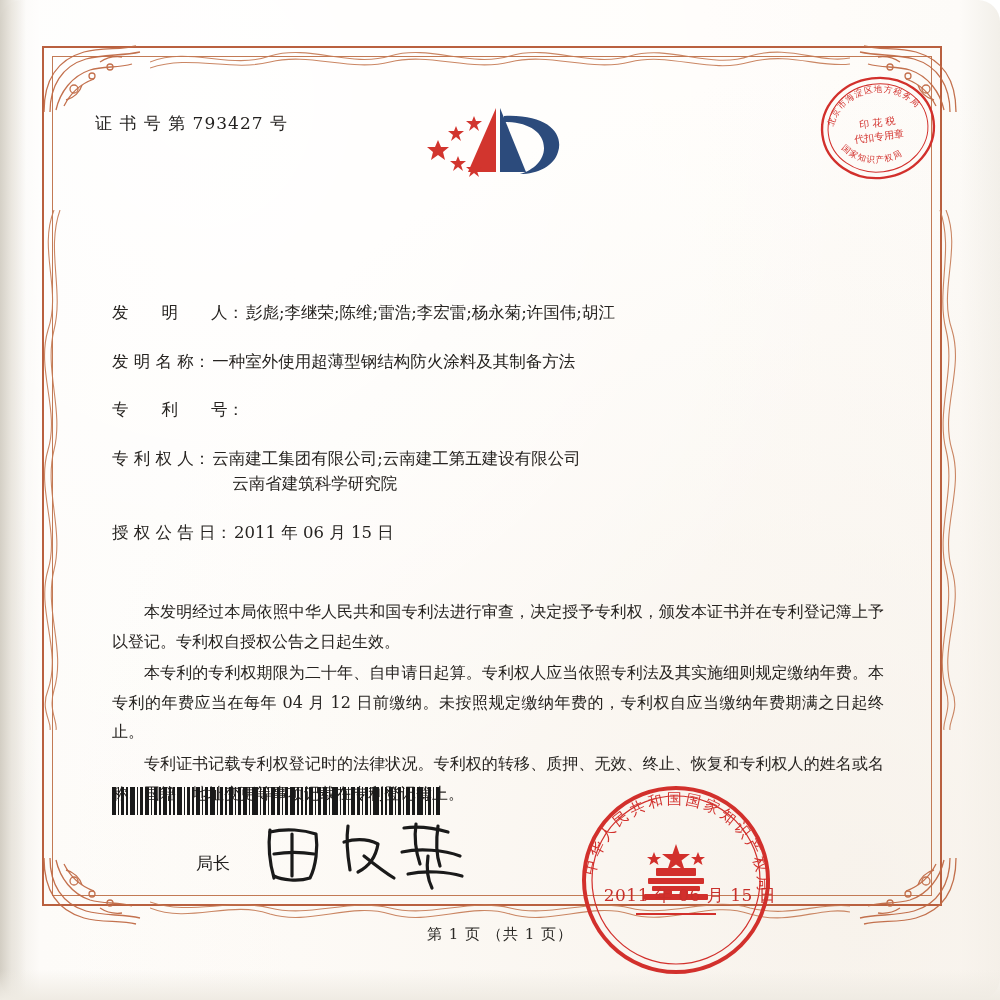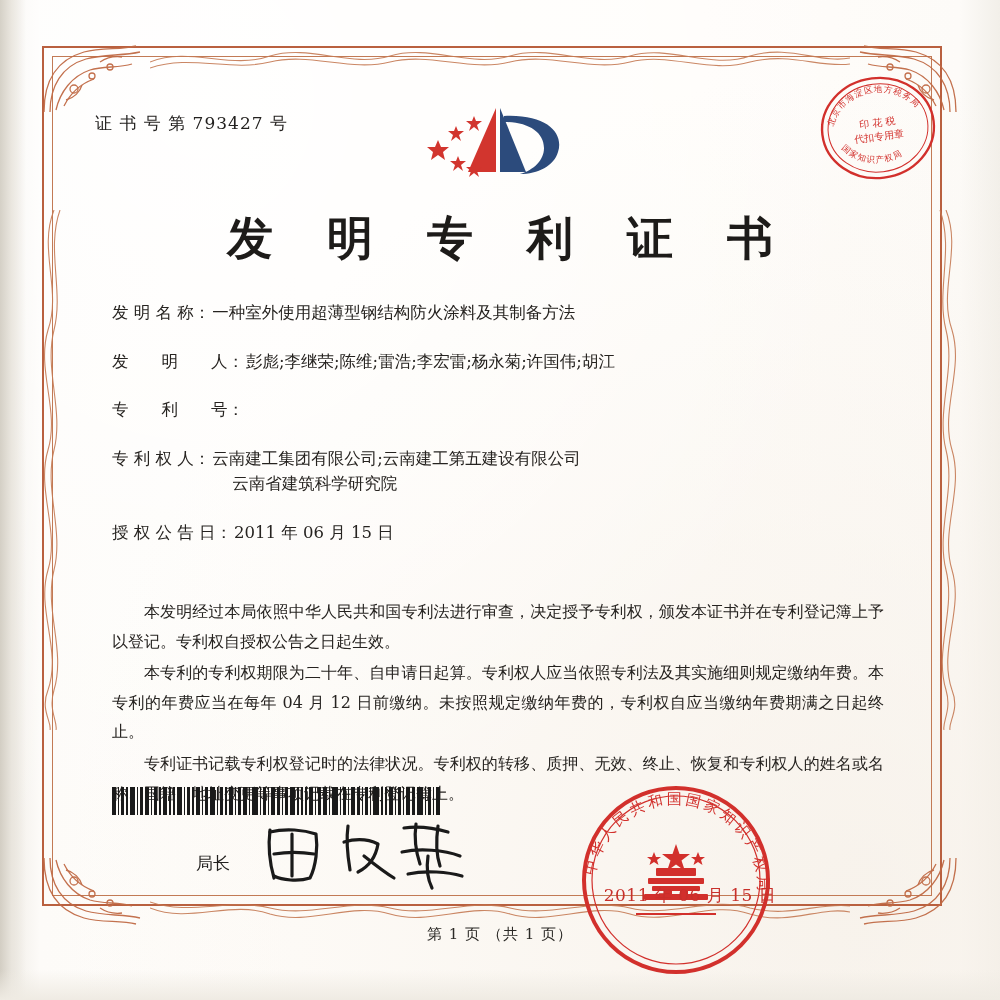--- a/index.html
+++ b/index.html
@@ -15,20 +15,21 @@
     color: #2b2b2b;
   }
 
   
   .page {
     position: relative;
     width: 1000px;
     height: 1000px;
     background:
       linear-gradient(90deg, #e6e2db 0px, #f4f1ec 18px, #fdfbf8 40px, #fffdfa 300px, #fffdfa 700px, #fdfbf8 960px, #f2efe9 1000px);
+    border-radius: 22px;
   }
   .paper-tint {
     position: absolute;
     inset: 0;
     background:
       radial-gradient(ellipse at 20% 10%, rgba(255,255,255,0.9), rgba(250,246,240,0.0) 60%),
       radial-gradient(ellipse at 85% 90%, rgba(246,240,232,0.8), rgba(255,255,255,0) 65%);
     pointer-events: none;
   }
   .left-shadow {
@@ -340,30 +341,29 @@
       </text>
       <text x="60" y="54" font-size="10" fill="#d2302c" text-anchor="middle" font-family="'DejaVu Serif', serif">印 花 税</text>
       <text x="60" y="68" font-size="10" fill="#d2302c" text-anchor="middle" font-family="'DejaVu Serif', serif">代扣专用章</text>
       <path id="arcBot" d="M16 62 A46 40 0 0 0 104 62" fill="none"></path>
       <text font-size="8.5" fill="#d2302c" font-family="'DejaVu Serif', serif" letter-spacing="1">
         <textPath href="#arcBot" startOffset="10%">国家知识产权局</textPath>
       </text>
     </svg>
   </div>
 
-  <div class="title">发 明 专 利 证 书</div>
 
   <div class="fields">
+    <div class="field-row">
+      <span class="field-label">发　　明　　人：</span>
+      <span class="field-value">彭彪;李继荣;陈维;雷浩;李宏雷;杨永菊;许国伟;胡江</span>
+    </div>
     <div class="field-row">
       <span class="field-label">发 明 名 称：</span>
       <span class="field-value">一种室外使用超薄型钢结构防火涂料及其制备方法</span>
-    </div>
-    <div class="field-row">
-      <span class="field-label">发　　明　　人：</span>
-      <span class="field-value">彭彪;李继荣;陈维;雷浩;李宏雷;杨永菊;许国伟;胡江</span>
     </div>
     <div class="field-row">
       <span class="field-label">专　　利　　号：</span>
     </div>
     <div class="field-row">
       <span class="field-label">专 利 权 人：</span>
       <span class="field-value">
         <span>云南建工集团有限公司;云南建工第五建设有限公司</span>
         <span class="line2">云南省建筑科学研究院</span>
       </span>

